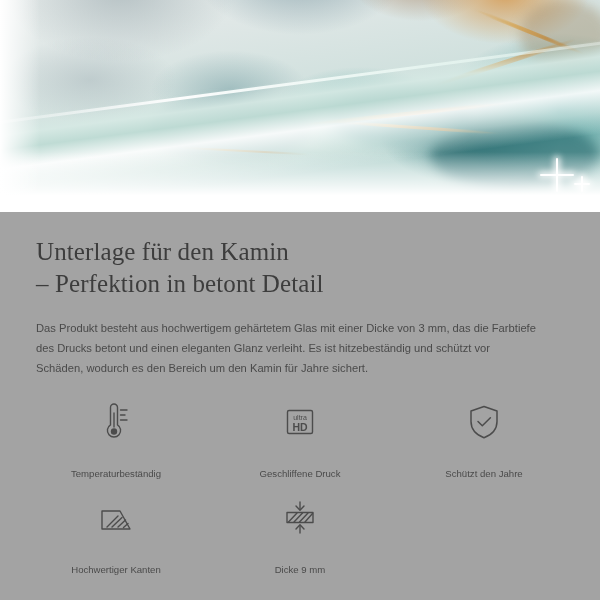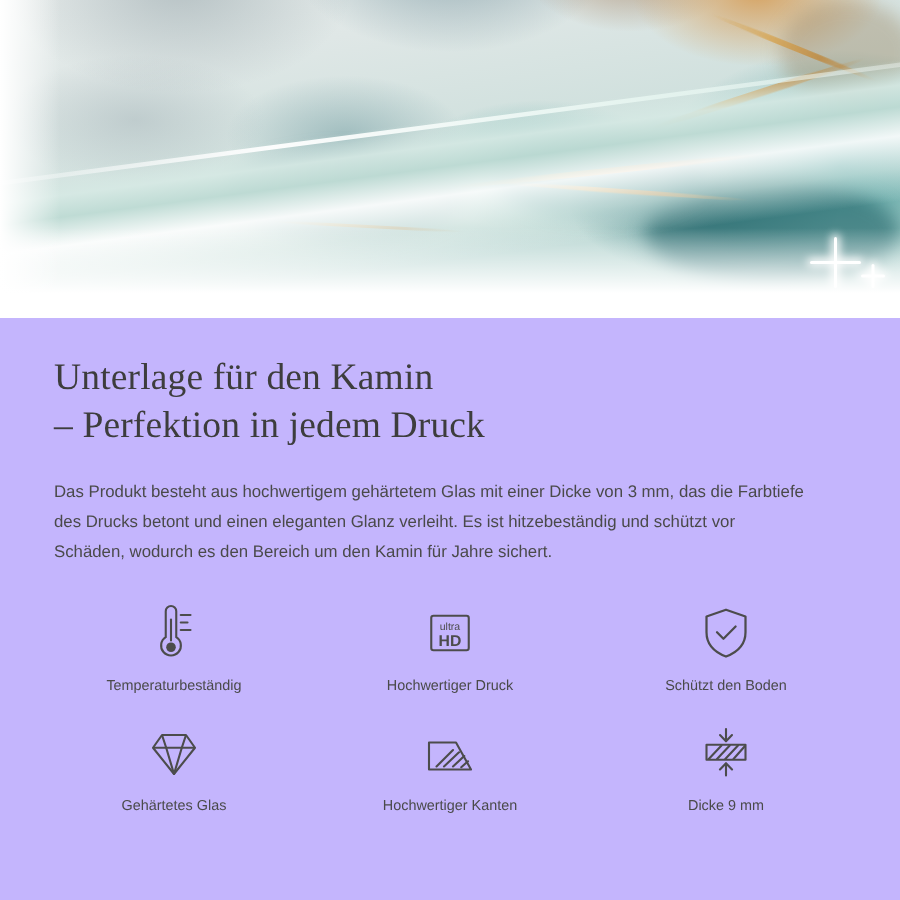--- a/index.html
+++ b/index.html
@@ -2,21 +2,21 @@
 <html><head>
 <meta charset="utf-8">
 <style>
   * { box-sizing: border-box; margin: 0; padding: 0; }
   html, body {
     width: 600px; height: 600px;
     background: #ffffff;
     font-family: "Liberation Sans", sans-serif;
     overflow: hidden;
   }
-  .page { position: relative; width: 600px; height: 600px; background:#c4b5fd; }
+  .page { position: relative; width: 600px; height: 600px; background:#a3a3a3; }
 
   
   .hero {
     position: relative;
     width: 600px; height: 212px;
     overflow: hidden;
     background: #ffffff;
   }
   .hero-art {
     position: absolute;
@@ -136,21 +136,21 @@
     justify-content: flex-start;
   }
   .feature-icon {
     height: 44px;
     display: flex;
     align-items: center;
     justify-content: center;
     color: #4c4c4c;
   }
   .feature-label {
-    margin-top: 7px;
+    margin-top: 23px;
     font-size: 9.6px;
     color: #4a4a4a;
     text-align: center;
     line-height: 13px;
   }
   svg { display: block; }
 </style>
 </head>
 <body>
 
@@ -172,21 +172,21 @@
     <div class="sparkle"></div>
     <div class="sparkle sparkle-small"></div>
     <div class="hero-mask-bottom"></div>
     <div class="hero-mask-left"></div>
   </div>
 
   <div class="content">
 
     <h1 class="headline">
       <span>Unterlage für den Kamin</span>
-      <span class="l2">– Perfektion in jedem Druck</span>
+      <span class="l2">– Perfektion in betont Detail</span>
     </h1>
 
     <p class="body-copy">Das Produkt besteht aus hochwertigem gehärtetem Glas mit einer Dicke von 3 mm, das die Farbtiefe des Drucks betont und einen eleganten Glanz verleiht. Es ist hitzebeständig und schützt vor Schäden, wodurch es den Bereich um den Kamin für Jahre sichert.</p>
 
     <div class="features">
 
       <div class="feature">
         <div class="feature-icon">
           <svg width="40" height="42" viewBox="0 0 40 42" fill="none" stroke="#4c4c4c" stroke-width="1.4" stroke-linecap="round">
             <path d="M14.5 6.5a3.5 3.5 0 0 1 7 0v17.3a6.6 6.6 0 1 1-7 0z"></path>
@@ -201,43 +201,33 @@
       </div>
 
       <div class="feature">
         <div class="feature-icon">
           <svg width="40" height="40" viewBox="0 0 40 40">
             <rect x="7.5" y="8.5" width="25" height="23" rx="1.5" fill="none" stroke="#4c4c4c" stroke-width="1.4"></rect>
             <text x="20" y="18" font-family="Liberation Sans, sans-serif" font-size="7" fill="#4c4c4c" text-anchor="middle">ultra</text>
             <text x="20" y="28.5" font-family="Liberation Sans, sans-serif" font-size="10.5" font-weight="bold" fill="#4c4c4c" text-anchor="middle">HD</text>
           </svg>
         </div>
-        <div class="feature-label">Hochwertiger Druck</div>
+        <div class="feature-label">Geschliffene Druck</div>
       </div>
 
       <div class="feature">
         <div class="feature-icon">
           <svg width="40" height="42" viewBox="0 0 40 42" fill="none" stroke="#4c4c4c" stroke-width="1.5" stroke-linecap="round" stroke-linejoin="round">
             <path d="M20 5.5 33 10v10.5c0 8.2-5.6 13.4-13 16.2C12.6 33.9 7 28.7 7 20.5V10z"></path>
             <polyline points="14,20.5 18.3,24.8 26.4,16.7"></polyline>
           </svg>
         </div>
-        <div class="feature-label">Schützt den Boden</div>
-      </div>
-
-      <div class="feature">
-        <div class="feature-icon">
-          <svg width="44" height="40" viewBox="0 0 44 40" fill="none" stroke="#4c4c4c" stroke-width="1.4" stroke-linejoin="round">
-            <path d="M8 16.5 14 8h16l6 8.5L22 34z"></path>
-            <path d="M8 16.5h28"></path>
-            <path d="M14 8l2.8 8.5L22 34l5.2-17.5L30 8"></path>
-          </svg>
-        </div>
-        <div class="feature-label">Gehärtetes Glas</div>
-      </div>
+        <div class="feature-label">Schützt den Jahre</div>
+      </div>
+
 
       <div class="feature">
         <div class="feature-icon">
           <svg width="42" height="40" viewBox="0 0 42 40" fill="none" stroke="#4c4c4c" stroke-width="1.4" stroke-linecap="round" stroke-linejoin="round">
             <path d="M7 31 V13 L25 13 L35 31 Z"></path>
             <line x1="12" y1="29" x2="23" y2="18"></line>
             <line x1="17" y1="29" x2="27" y2="19.5"></line>
             <line x1="23" y1="29" x2="30.5" y2="22"></line>
             <line x1="28.5" y1="29.5" x2="33" y2="25.5"></line>
           </svg>

